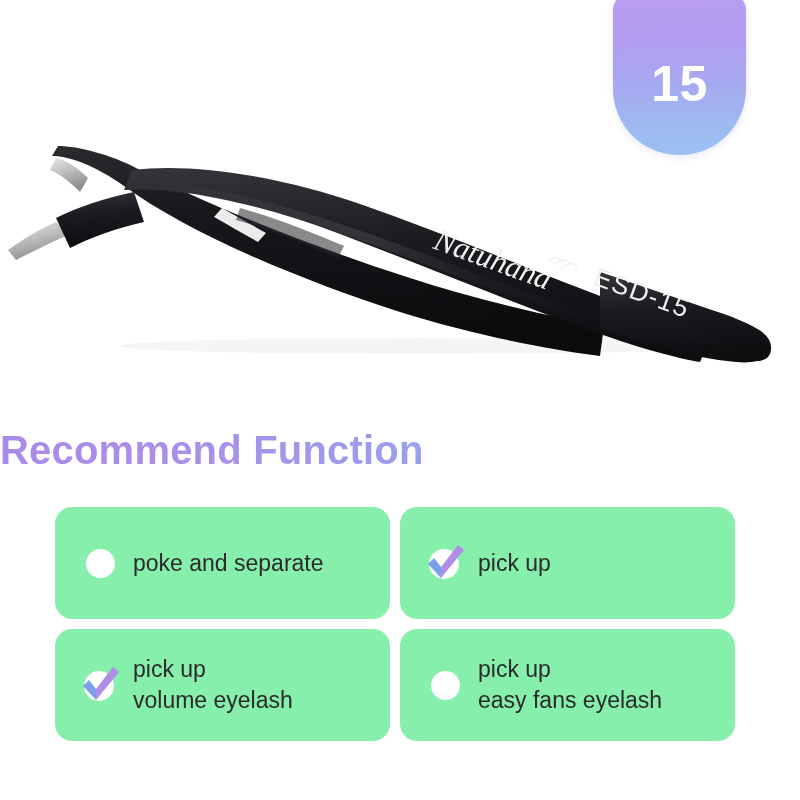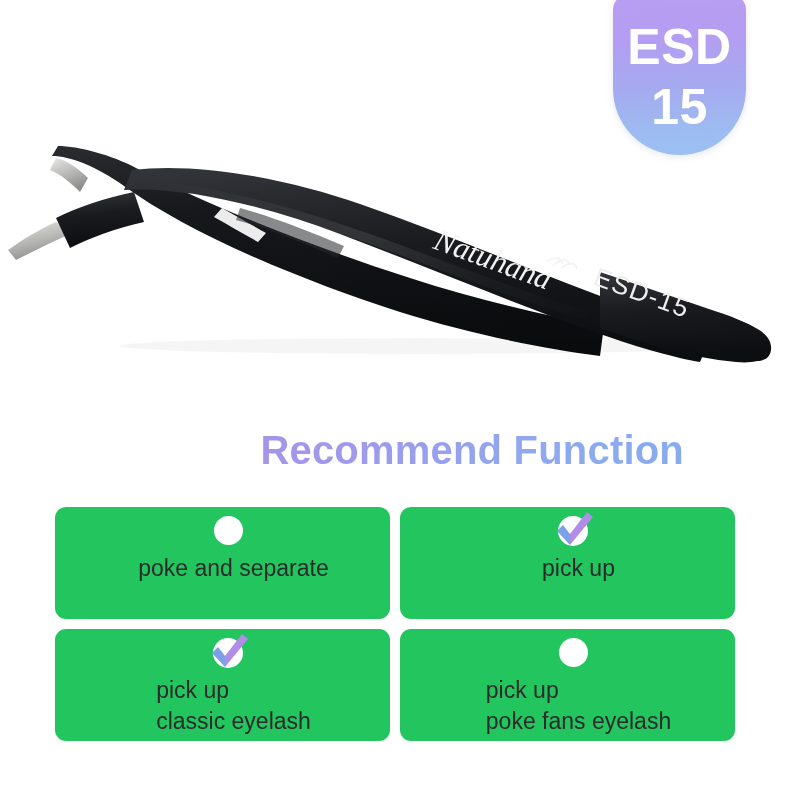--- a/index.html
+++ b/index.html
@@ -53,55 +53,53 @@
     height: 240px;
   }
   .product-svg { display: block; width: 800px; height: 240px; }
 
   
   .section-title {
     position: absolute;
     left: 0;
     top: 428px;
     width: 660px;
-    text-align: right;
+    text-align: left;
     font-size: 40px;
     font-weight: bold;
     letter-spacing: 0.2px;
     background: linear-gradient(95deg, #a98ae8 0%, #ab8ee9 25%, #9d9bec 55%, #8fa9ef 80%, #87abee 100%);
     -webkit-background-clip: text;
     background-clip: text;
     color: transparent;
     -webkit-text-fill-color: transparent;
     font-family: "Liberation Sans", sans-serif;
-    padding-left: 24px;
   }
 
   
   .cards {
     position: absolute;
     left: 55px;
     top: 507px;
     width: 690px;
     display: grid;
     grid-template-columns: 345px 345px;
     grid-template-rows: 122px 122px;
     gap: 0;
   }
   .card-cell { padding: 0 10px 10px 0; box-sizing: border-box; }
   .card {
     width: 100%;
     height: 100%;
-    background: #22c55e;
-    border-radius: 11px;
+    background: #86efac;
+    border-radius: 17px;
     display: flex;
     align-items: center;
     box-sizing: border-box;
     padding-left: 22px;
-    flex-direction: column;
   }
   .marker {
     width: 46px;
     min-width: 46px;
     height: 46px;
     position: relative;
     margin-right: 10px;
     display: flex;
     align-items: center;
     justify-content: center;
@@ -129,21 +127,20 @@
     line-height: 1.33;
     color: #2b2b2b;
     font-family: "Liberation Sans", sans-serif;
   }
   .card-text .ln { display: block; white-space: nowrap; }
 </style>
 </head>
 <body>
 
 <div class="badge">
-  <div class="badge-line badge-esd">ESD</div>
   <div class="badge-line badge-num">15</div>
 </div>
 
 <div class="product-area">
   <svg class="product-svg" viewBox="0 0 800 240" xmlns="http://www.w3.org/2000/svg">
     <defs>
       <linearGradient id="bodyGrad" x1="0" y1="0" x2="0.25" y2="1">
         <stop offset="0%" stop-color="#2a2c30"></stop>
         <stop offset="35%" stop-color="#17181b"></stop>
         <stop offset="100%" stop-color="#0b0c0e"></stop>
@@ -244,30 +241,30 @@
         <div class="check-wrap">
           <div class="check-disc"></div>
           <svg class="check-svg" viewBox="0 0 46 46" xmlns="http://www.w3.org/2000/svg">
             <path d="M6,24 L12,18 L19,27 L19,38 Z" fill="#7b9fe8"></path>
             <path d="M19,27 L36,5 L42,10 L19,38 Z" fill="#b18ce8"></path>
           </svg>
         </div>
       </div>
       <div class="card-text">
         <span class="ln">pick up</span>
-        <span class="ln">classic eyelash</span>
+        <span class="ln">volume eyelash</span>
       </div>
     </div>
   </div>
 
   <div class="card-cell">
     <div class="card">
       <div class="marker">
         <div class="dot"></div>
       </div>
       <div class="card-text">
         <span class="ln">pick up</span>
-        <span class="ln">poke fans eyelash</span>
+        <span class="ln">easy fans eyelash</span>
       </div>
     </div>
   </div>
 
 </div>
 
 </body></html>

